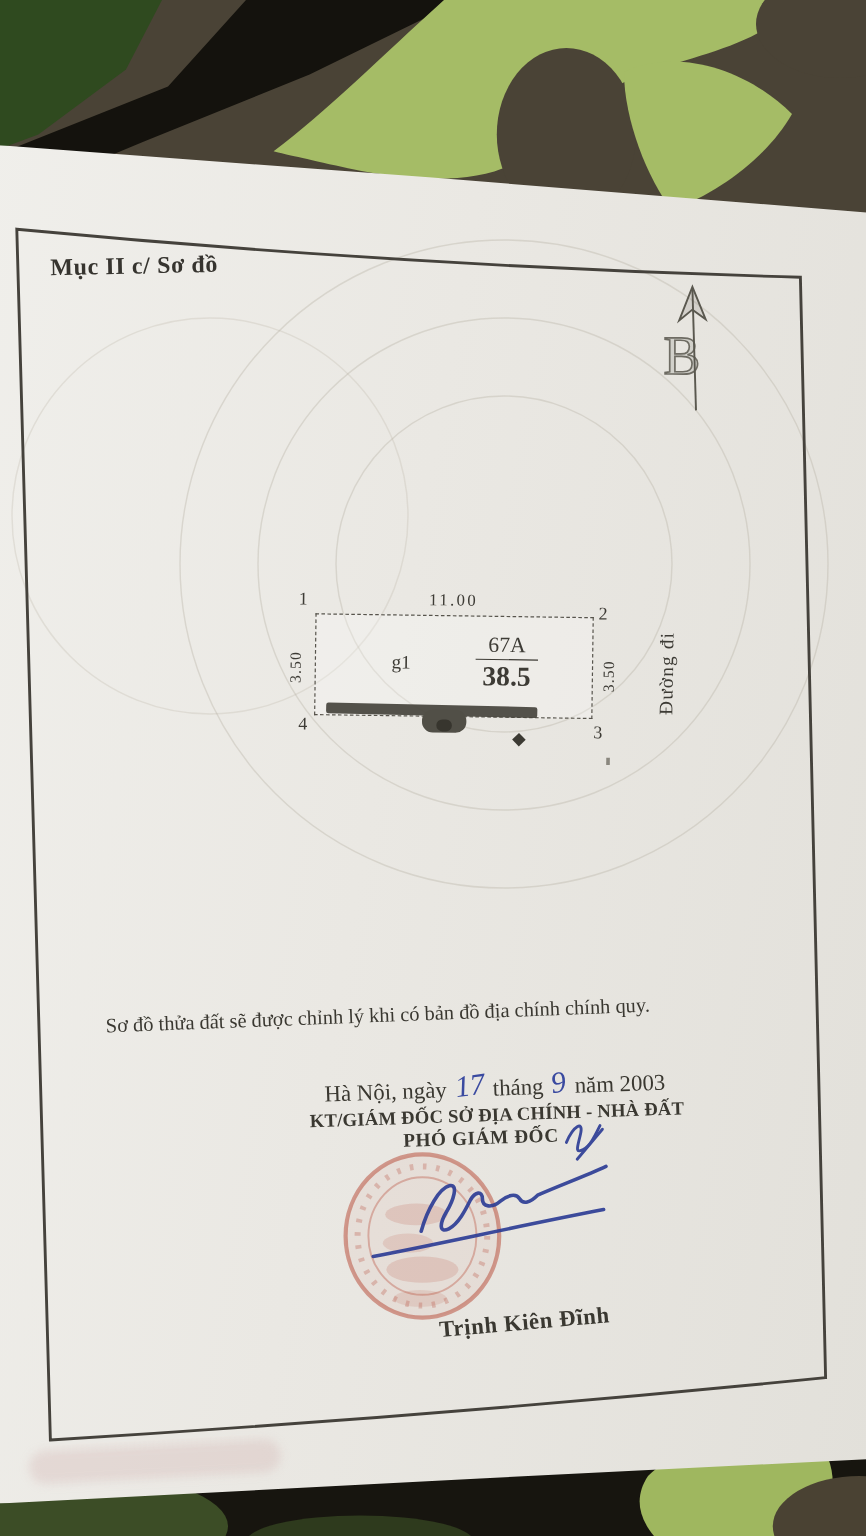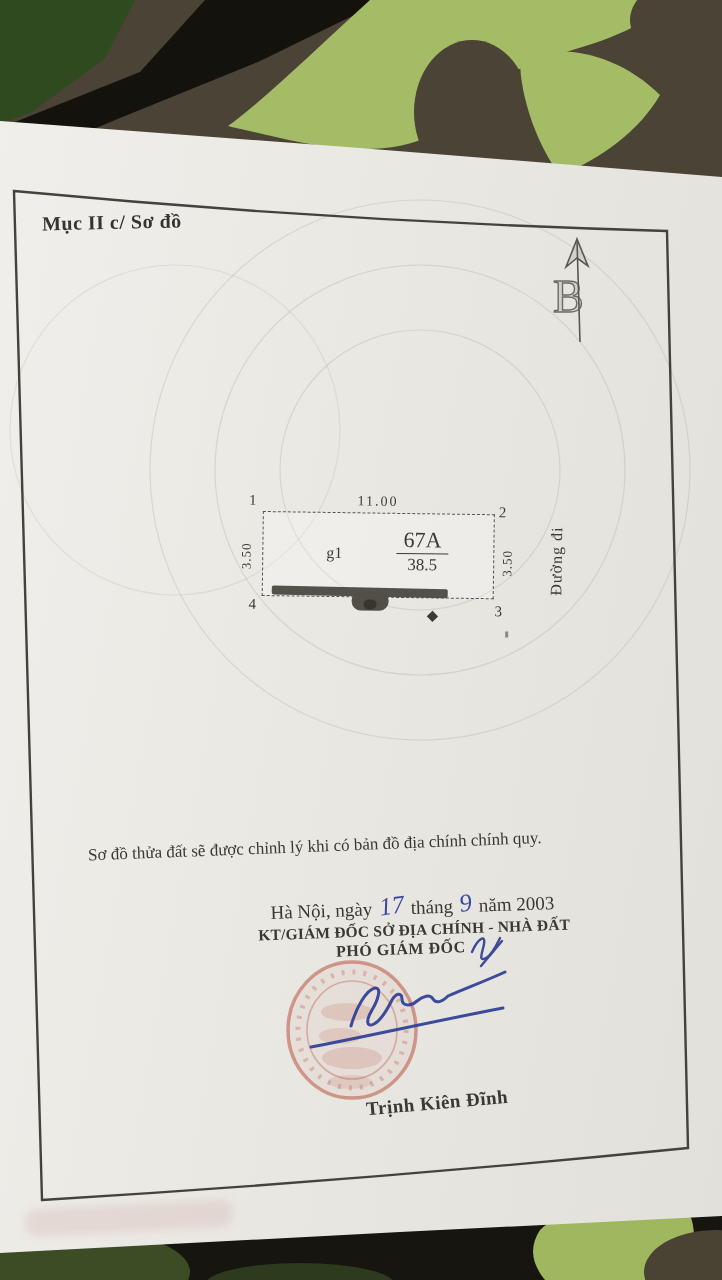--- a/index.html
+++ b/index.html
@@ -41,22 +41,22 @@
   #corner-1{left:8px;top:6px;}
   #corner-2{left:258px;top:15px;}
   #corner-3{left:255px;top:114px;}
   #corner-4{left:9px;top:110px;}
   #width-label{left:97px;top:6px;width:80px;text-align:center;font-size:14px;letter-spacing:2px;}
   .vlabel{transform:rotate(-90deg);font-size:13px;letter-spacing:1px;}
   #left-dim{left:-7px;top:62px;}
   #right-dim{left:254px;top:66px;}
   #zone-label{left:86px;top:57px;font-size:16px;}
   #fraction{left:156px;top:39px;width:52px;text-align:center;line-height:1.15;}
-  #parcel-id{font-size:22px;display:block;border-bottom:1.5px solid #3d3b35;padding:0 4px 1px;}
-  #parcel-area{font-size:17px;display:block;padding-top:1px;}
+  #parcel-id{font-size:18px;display:block;border-bottom:1.5px solid #3d3b35;padding:0 4px 1px;}
+  #parcel-area{font-size:23px;display:block;padding-top:1px;font-weight:bold;}
   #road-label{left:282px;top:62px;font-size:16px;transform:rotate(-90deg);letter-spacing:1px;}
   #dark-bar{left:32px;top:100px;width:176px;height:9px;background:#45433c;border-radius:2px;transform:rotate(.5deg);opacity:.92;}
   #dark-blob{left:112px;top:104px;width:37px;height:19px;background:#514f47;border-radius:9px;}
   #dark-blob-core{left:124px;top:112px;width:13px;height:10px;background:#37352e;border-radius:5px;}
   #diamond-mark{left:189px;top:124px;width:8px;height:8px;background:#3c3a33;transform:rotate(45deg);}
   #speck{left:266px;top:142px;width:3px;height:6px;background:#8a877e;}
   
   #note-line{left:88px;top:836px;width:490px;font-size:17px;transform:rotate(-2.2deg);color:#3a3831;white-space:nowrap;}
   #issue-block{left:258px;top:892px;width:310px;transform:rotate(-2deg);text-align:center;}
   #date-line{font-size:19px;white-space:nowrap;}

